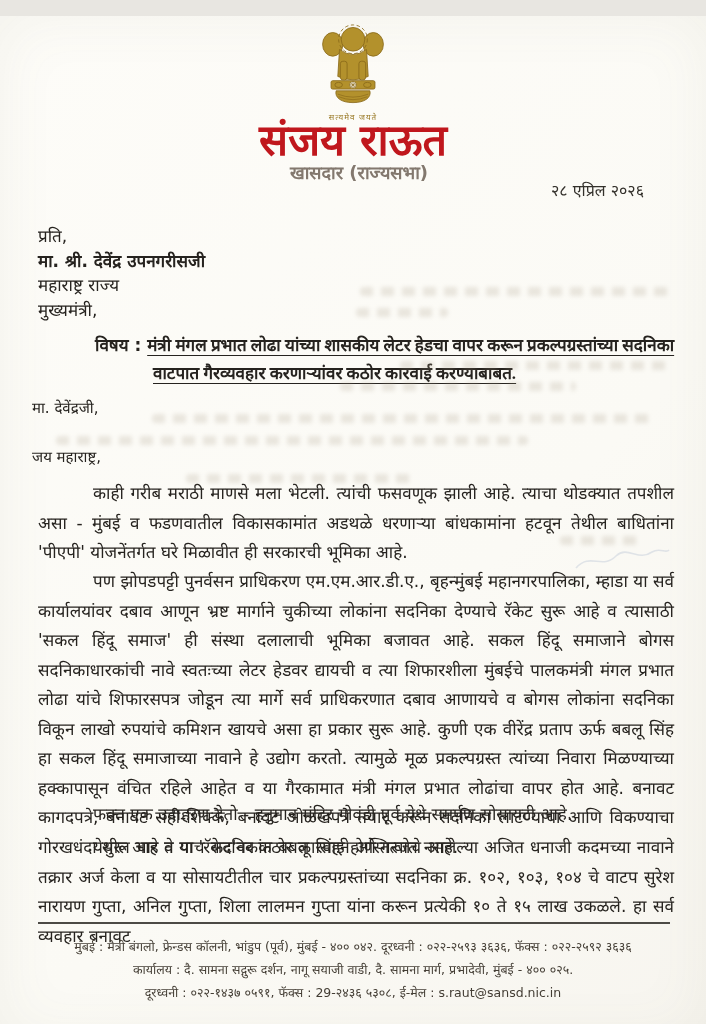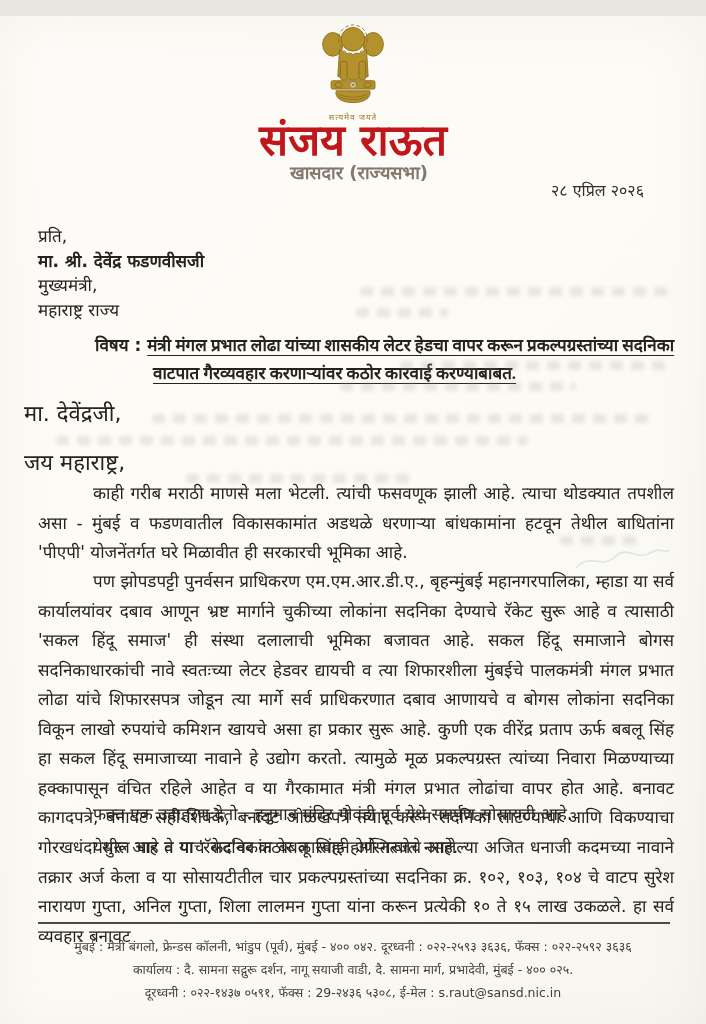--- a/index.html
+++ b/index.html
@@ -24,21 +24,21 @@
   .recipient{position:absolute;left:38px;top:208px;font-size:17px;line-height:24.5px;}
   .recipient .bold{font-weight:bold;}
   
   .subject{
     position:absolute;left:95px;top:316px;width:566px;
     font-size:17px;font-weight:bold;line-height:26.5px;
     padding-left:58px;text-indent:-58px;color:#26231f;
   }
   .subject .u{text-decoration:underline;text-underline-offset:4px;text-decoration-thickness:1.2px;font-family:Liberation Serif, serif;}
   
-  .line{position:absolute;left:24px;font-size:22px;}
+  .line{position:absolute;left:32px;font-size:15px;}
   .para{
     position:absolute;left:38px;width:636px;
     font-size:17px;line-height:29.5px;text-align:justify;
     text-indent:55px;color:#26231f;
   }
   
   .footer-rule{position:absolute;top:906px;left:38px;width:632px;height:2px;background:#4c4a45;}
   .footer{position:absolute;top:919px;left:10px;width:686px;text-align:center;
     font-size:12.5px;line-height:23px;color:#433d34;}
   .footer .delhi{margin-top:13px;}
@@ -83,23 +83,23 @@
     </svg>
     <div class="motto">सत्यमेव जयते</div>
     <div class="mp-name">संजय राऊत</div>
     <div class="designation">खासदार (राज्यसभा)</div>
   </div>
 
   <div class="date">२८ एप्रिल २०२६</div>
 
   <div class="recipient">
     <div>प्रति,</div>
-    <div class="bold">मा. श्री. देवेंद्र फडणवीसजी</div>
+    <div class="bold">मा. श्री. देवेंद्र उपनगरीसजी</div>
+    <div>महाराष्ट्र राज्य</div>
     <div>मुख्यमंत्री,</div>
-    <div>महाराष्ट्र राज्य</div>
   </div>
 
   <div class="subject"><span>विषय :</span> <span class="u">मंत्री मंगल प्रभात लोढा यांच्या शासकीय लेटर हेडचा वापर करून प्रकल्पग्रस्तांच्या सदनिका वाटपात गैरव्यवहार करणाऱ्यांवर कठोर कारवाई करण्याबाबत.</span></div>
 
   <div class="line" style="top:381px;">मा. देवेंद्रजी,</div>
   <div class="line" style="top:430px;">जय महाराष्ट्र,</div>
 
   <div class="para" style="top:463px;">काही गरीब मराठी माणसे मला भेटली. त्यांची फसवणूक झाली आहे. त्याचा थोडक्यात तपशील असा - मुंबई व फडणवातील विकासकामांत अडथळे धरणाऱ्या बांधकामांना हटवून तेथील बाधितांना 'पीएपी' योजनेंतर्गत घरे मिळावीत ही सरकारची भूमिका आहे.</div>
   <div class="para" style="top:551px;">पण झोपडपट्टी पुनर्वसन प्राधिकरण एम.एम.आर.डी.ए., बृहन्मुंबई महानगरपालिका, म्हाडा या सर्व कार्यालयांवर दबाव आणून भ्रष्ट मार्गाने चुकीच्या लोकांना सदनिका देण्याचे रॅकेट सुरू आहे व त्यासाठी 'सकल हिंदू समाज' ही संस्था दलालाची भूमिका बजावत आहे. सकल हिंदू समाजाने बोगस सदनिकाधारकांची नावे स्वतःच्या लेटर हेडवर द्यायची व त्या शिफारशीला मुंबईचे पालकमंत्री मंगल प्रभात लोढा यांचे शिफारसपत्र जोडून त्या मार्गे सर्व प्राधिकरणात दबाव आणायचे व बोगस लोकांना सदनिका विकून लाखो रुपयांचे कमिशन खायचे असा हा प्रकार सुरू आहे. कुणी एक वीरेंद्र प्रताप ऊर्फ बबलू सिंह हा सकल हिंदू समाजाच्या नावाने हे उद्योग करतो. त्यामुळे मूळ प्रकल्पग्रस्त त्यांच्या निवारा मिळण्याच्या हक्कापासून वंचित रहिले आहेत व या गैरकामात मंत्री मंगल प्रभात लोढांचा वापर होत आहे. बनावट कागदपत्रे, बनावट सही-शिक्के, बनावट ओळखपत्रे तयार करून सदनिका लाटण्याचा आणि विकण्याचा गोरखधंदा सुरू आहे व या 'रॅकेट'वर कठोर कारवाई होणे गरजेचे आहे.</div>
   <div class="para" style="top:784px;">फक्त एक उदाहरण देतो - हनुमान मंदिर गोवंडी पूर्व येथे समर्पण सोसायटी आहे.</div>

